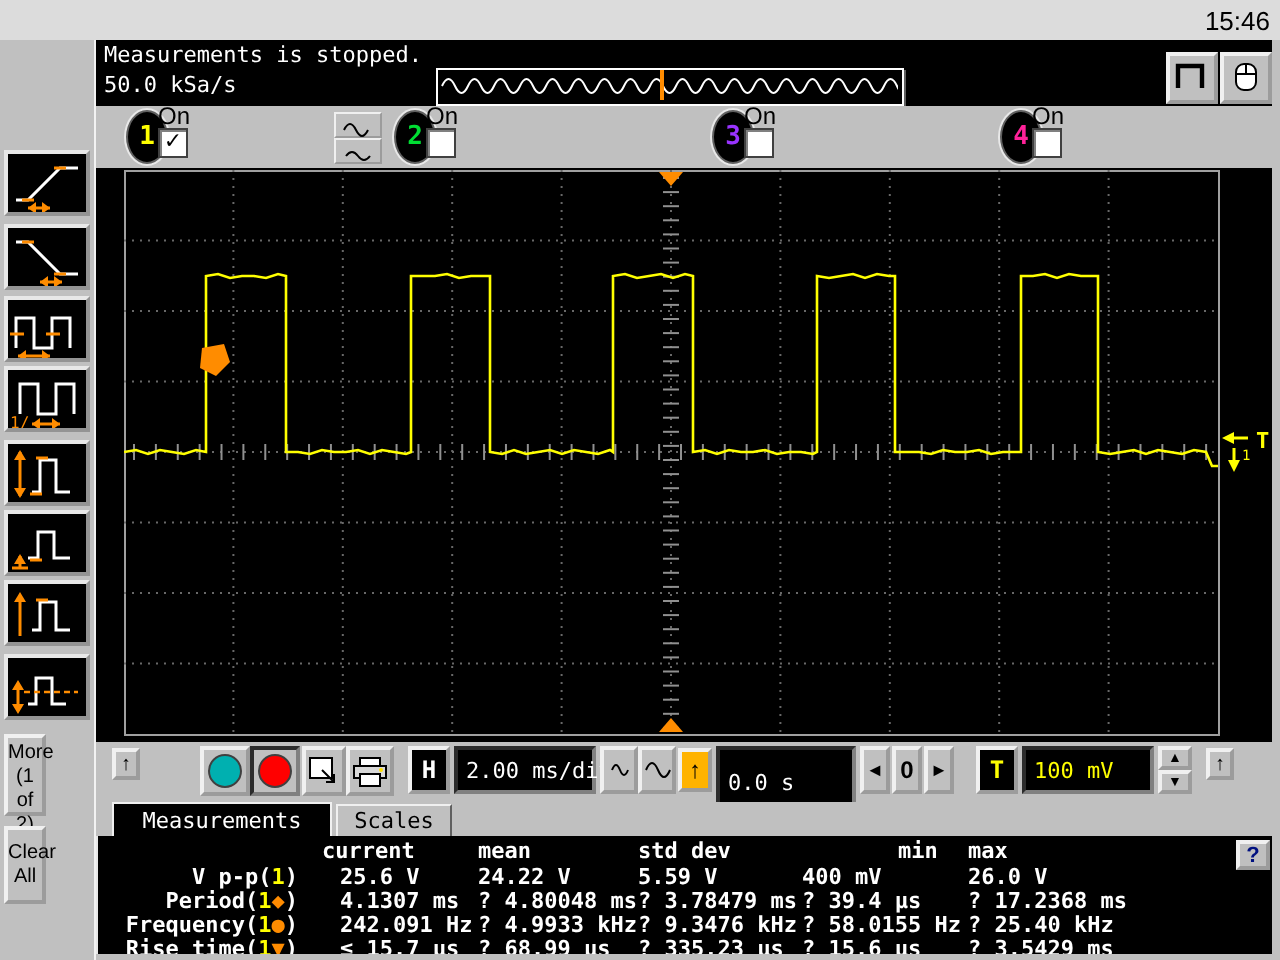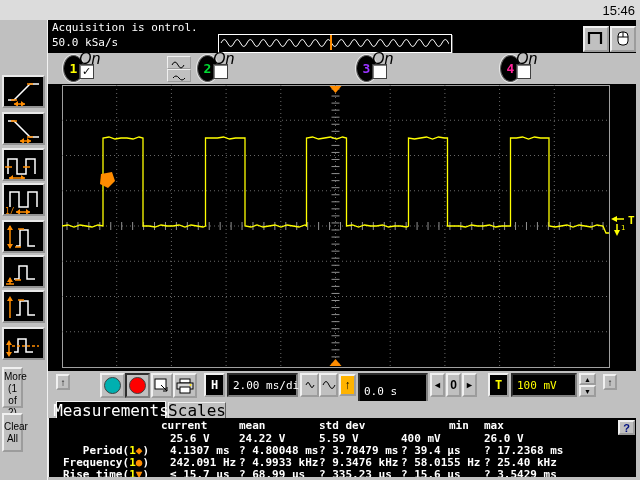--- a/index.html
+++ b/index.html
@@ -25,21 +25,21 @@
   #preview{position:absolute;left:170px;top:14px;width:232px;height:17px;background:#000;
     border:1px solid #fff;box-shadow:1px 1px 0 #606060;}
   .sq-btn{position:absolute;top:6px;width:26px;height:26px;background:#c0c0c0;border:2px outset #f0f0f0;
     padding:0;box-sizing:border-box;}
   
   #chanbar{position:absolute;left:48px;top:53px;width:588px;height:31px;background:#c0c0c0;}
   .ch-oval{position:absolute;top:2px;width:19px;height:25px;background:#000;border-radius:50%;
     border:1px solid #606060;box-shadow:0 0 0 1px #e8e8e8;display:flex;align-items:center;justify-content:center;
     font-size:13px;font-weight:bold;font-family:"DejaVu Sans Mono",monospace;}
   .on-wrap{position:absolute;top:0px;width:16px;text-align:left;}
-  .on-label{font-size:16px;color:#000;display:block;line-height:11px;font-style:italic;}
+  .on-label{font-size:12px;color:#000;display:block;line-height:11px;}
   .cbox{width:13px;height:13px;background:#fff;border:1px solid #404040;
     border-top:1px solid #404040;border-left:1px solid #404040;box-shadow:inset 1px 1px 0 #808080;
     font-size:11px;line-height:12px;text-align:center;color:#000;}
   .disp{background:#000;border:2px inset #808080;box-sizing:border-box;color:#fff;
     font-family:"DejaVu Sans Mono",monospace;font-size:11px;display:flex;align-items:center;padding-left:4px;
     white-space:pre;}
   .cpl-btn{position:absolute;left:119px;width:24px;height:13px;background:#c0c0c0;border:1px outset #f0f0f0;
     padding:0;box-sizing:border-box;}
   
   #display{position:absolute;left:48px;top:84px;width:588px;height:287px;background:#000;}
@@ -47,21 +47,21 @@
   #trigmark{position:absolute;left:562px;top:128px;}
   
   #ctrlbar{position:absolute;left:48px;top:371px;width:588px;height:30px;background:#c0c0c0;}
   .c-btn{position:absolute;background:#c0c0c0;border:2px outset #f0f0f0;box-sizing:border-box;padding:0;
     display:flex;align-items:center;justify-content:center;font-size:12px;color:#000;}
   .c-btn.pressed{border:2px inset #808080;}
   .dark-btn{background:#000;color:#fff;font-weight:bold;font-family:"DejaVu Sans Mono",monospace;}
   .circle{width:15px;height:15px;border-radius:50%;border:1px solid #404040;}
   
   #tabbar{position:absolute;left:48px;top:401px;width:588px;height:17px;background:#c0c0c0;}
-  .tab{position:absolute;top:0;height:17px;box-sizing:border-box;font-size:16px;
+  .tab{position:absolute;top:0;height:17px;box-sizing:border-box;font-size:11px;
     font-family:"DejaVu Sans Mono",monospace;display:flex;align-items:center;justify-content:center;}
   #tab-meas{left:8px;width:110px;background:#000;color:#fff;border:1px solid #f0f0f0;border-bottom:none;}
   #tab-scales{left:120px;top:1px;width:58px;height:16px;background:#c0c0c0;color:#000;
     border:1px solid #f0f0f0;border-right:1px solid #606060;border-bottom:none;}
   
   #measpanel{position:absolute;left:48px;top:418px;width:588px;height:59px;background:#000;
     border-left:1px solid #e8e8e8;box-sizing:border-box;}
   .mrow{position:absolute;left:0;width:588px;height:12px;font-family:"DejaVu Sans Mono",monospace;
     font-size:11px;font-weight:bold;color:#fff;white-space:pre;}
   .mcell{position:absolute;top:0;}
@@ -152,21 +152,21 @@
       <span>More</span><br>
       <span>(1 of 2)</span>
     </button>
     <button class="txt-btn" style="top:393px;height:39px">
       <span>Clear</span><br>
       <span>All</span>
     </button>
   </div>
 
   <div id="statusbar">
-    <div class="stxt mono" style="top:1px">Acquisition is ontrol.</div>
+    <div class="stxt mono" style="top:1px">Measurements is stopped.</div>
     <div class="stxt mono" style="top:16px">50.0 kSa/s</div>
     <div id="preview">
       <svg width="230" height="15" viewBox="0 0 230 15">
         <path id="prevsine" stroke="#fff" stroke-width="1" fill="none" d="M2,8 q3.25,-7 6.5,0 q3.25,7 6.5,0 q3.25,-7 6.5,0 q3.25,7 6.5,0 q3.25,-7 6.5,0 q3.25,7 6.5,0 q3.25,-7 6.5,0 q3.25,7 6.5,0 q3.25,-7 6.5,0 q3.25,7 6.5,0 q3.25,-7 6.5,0 q3.25,7 6.5,0 q3.25,-7 6.5,0 q3.25,7 6.5,0 q3.25,-7 6.5,0 q3.25,7 6.5,0 q3.25,-7 6.5,0 q3.25,7 6.5,0 q3.25,-7 6.5,0 q3.25,7 6.5,0 q3.25,-7 6.5,0 q3.25,7 6.5,0 q3.25,-7 6.5,0 q3.25,7 6.5,0 q3.25,-7 6.5,0 q3.25,7 6.5,0 q3.25,-7 6.5,0 q3.25,7 6.5,0 q3.25,-7 6.5,0 q3.25,7 6.5,0 q3.25,-7 6.5,0 q3.25,7 6.5,0 q3.25,-7 6.5,0 q3.25,7 6.5,0 q3.25,-7 6.5,0 q3.25,7 6.5,0"></path>
         <rect x="111" y="0" width="2" height="15" fill="#ff8c00"></rect>
       </svg>
     </div>
     <button class="sq-btn" style="left:535px">
       <svg width="20" height="20" viewBox="0 0 20 20">
           <path d="M3,16 V5 H15 V16" stroke="#000" stroke-width="2.2" fill="none"></path>
@@ -398,21 +398,21 @@
   </div>
 
   <div id="tabbar">
     <div class="tab" id="tab-meas">Measurements</div>
     <div class="tab" id="tab-scales">Scales</div>
   </div>
 
   <div id="measpanel">
     <button id="helpbtn">?</button>
   <div class="mrow" style="top: 1px;"><span class="mcell" style="left: 112px;">current</span><span class="mcell" style="left: 190px;">mean</span><span class="mcell" style="left: 270px;">std dev</span><span class="mcell" style="left: 352px; margin-left: 48px;">min</span><span class="mcell" style="left: 435px;">max</span></div>
-      <div class="mrow" style="top: 14px;"><span class="mcell" style="left: 121px;">25.6 V</span><span class="mcell" style="left: 190px;">24.22 V</span><span class="mcell" style="left: 270px;">5.59 V</span><span class="mcell" style="left: 352px;">400 mV</span><span class="mcell" style="left: 435px;">26.0 V</span></div>
+      <div class="mrow" style="top: 14px;"><span class="mlabel">V p-p(<span class="yel">1</span>)</span><span class="mcell" style="left: 121px;">25.6 V</span><span class="mcell" style="left: 190px;">24.22 V</span><span class="mcell" style="left: 270px;">5.59 V</span><span class="mcell" style="left: 352px;">400 mV</span><span class="mcell" style="left: 435px;">26.0 V</span></div>
       <div class="mrow" style="top: 26px;"><span class="mlabel">Period(<span class="yel">1</span><span class="org">◆</span>)</span><span class="mcell" style="left: 121px;">4.1307 ms</span><span class="mcell" style="left: 190px;">? 4.80048 ms</span><span class="mcell" style="left: 270px;">? 3.78479 ms</span><span class="mcell" style="left: 352px;">? 39.4 µs</span><span class="mcell" style="left: 435px;">? 17.2368 ms</span></div>
       <div class="mrow" style="top: 38px;"><span class="mlabel">Frequency(<span class="yel">1</span><span class="org">●</span>)</span><span class="mcell" style="left: 121px;">242.091 Hz</span><span class="mcell" style="left: 190px;">? 4.9933 kHz</span><span class="mcell" style="left: 270px;">? 9.3476 kHz</span><span class="mcell" style="left: 352px;">? 58.0155 Hz</span><span class="mcell" style="left: 435px;">? 25.40 kHz</span></div>
       <div class="mrow" style="top: 50px;"><span class="mlabel">Rise time(<span class="yel">1</span><span class="org">▼</span>)</span><span class="mcell" style="left: 121px;">≤ 15.7 µs</span><span class="mcell" style="left: 190px;">? 68.99 µs</span><span class="mcell" style="left: 270px;">? 335.23 µs</span><span class="mcell" style="left: 352px;">? 15.6 µs</span><span class="mcell" style="left: 435px;">? 3.5429 ms</span></div>
     </div>
 
   <div id="bottomstrip"></div>
   <div id="rightstrip"></div>
 </div>
 
 </body></html>

